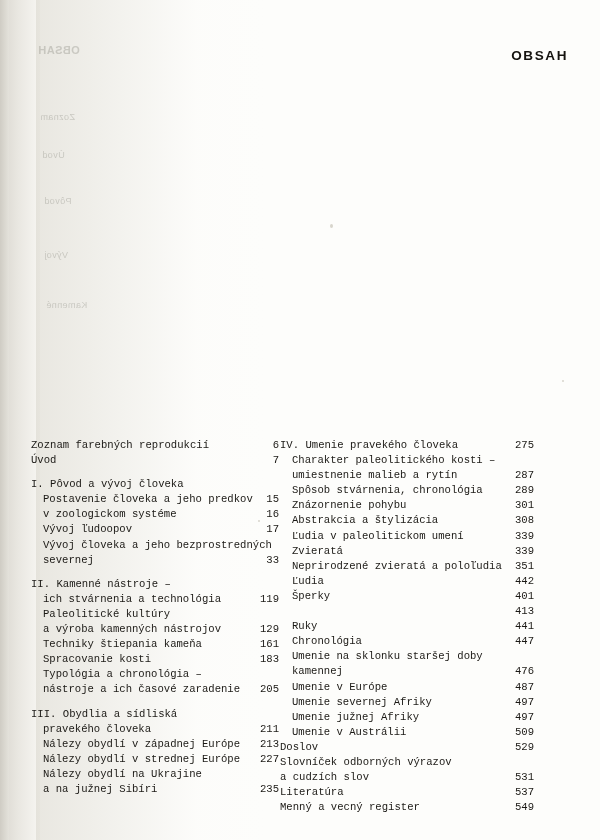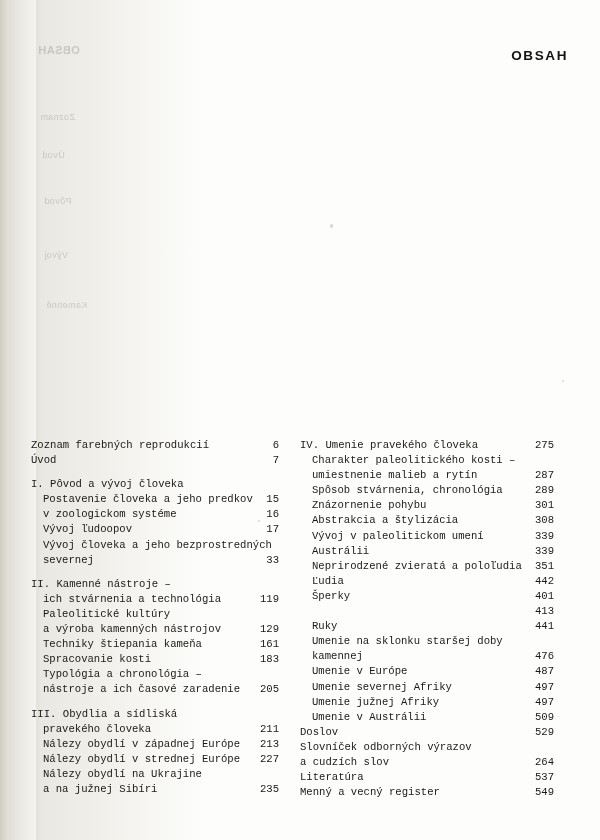--- a/index.html
+++ b/index.html
@@ -66,21 +66,21 @@
     letter-spacing: 1.6px;
     color: #15130f;
   }
 
   
   .col {
     position: absolute;
     top: 438px;
   }
   #col-left  { left: 31px;  width: 248px; }
-  #col-right { left: 300px; width: 272px; }
+  #col-right { left: 280px; width: 272px; }
 
   .row {
     position: relative;
     display: block;
     min-height: 15.1px;
     font-size: 10.6px;
     color: #1b1915;
     line-height: 15.1px;
     white-space: nowrap;
     font-family: Liberation Mono, monospace;
@@ -151,33 +151,34 @@
       <div class="row indent-1"><span class="txt">Nálezy obydlí na Ukrajine</span></div>
       <div class="row indent-1"><span class="txt">a na južnej Sibíri</span><span class="pg">235</span></div>
     </div>
   <div class="col blur" id="col-right">
       <div class="row indent-0"><span class="txt">IV.  Umenie pravekého človeka</span><span class="pg">275</span></div>
       <div class="row indent-1"><span class="txt">Charakter paleolitického kosti –</span></div>
       <div class="row indent-1"><span class="txt">umiestnenie malieb a rytín</span><span class="pg">287</span></div>
       <div class="row indent-1"><span class="txt">Spôsob stvárnenia, chronológia</span><span class="pg">289</span></div>
       <div class="row indent-1"><span class="txt">Znázornenie pohybu</span><span class="pg">301</span></div>
       <div class="row indent-1"><span class="txt">Abstrakcia a štylizácia</span><span class="pg">308</span></div>
-      <div class="row indent-1"><span class="txt">Vývoj v paleolitickom umení</span><span class="pg">339</span></div>
-      <div class="row indent-1"><span class="txt">Austrálii</span><span class="pg">339</span></div>
+      <div class="row indent-1"><span class="txt">Ľudia v paleolitickom umení</span><span class="pg">339</span></div>
+      <div class="row indent-1"><span class="txt">Zvieratá</span><span class="pg">339</span></div>
       <div class="row indent-1"><span class="txt">Neprirodzené zvieratá a poloľudia</span><span class="pg">351</span></div>
       <div class="row indent-1"><span class="txt">Ľudia</span><span class="pg">442</span></div>
       <div class="row indent-1"><span class="txt">Šperky</span><span class="pg">401</span></div>
       <div class="row indent-1"><span class="pg">413</span></div>
       <div class="row indent-1"><span class="txt">Ruky</span><span class="pg">441</span></div>
+      <div class="row indent-1"><span class="txt">Chronológia</span><span class="pg">447</span></div>
       <div class="row indent-1"><span class="txt">Umenie na sklonku staršej doby</span></div>
       <div class="row indent-1"><span class="txt">kamennej</span><span class="pg">476</span></div>
       <div class="row indent-1"><span class="txt">Umenie v Európe</span><span class="pg">487</span></div>
       <div class="row indent-1"><span class="txt">Umenie severnej Afriky</span><span class="pg">497</span></div>
       <div class="row indent-1"><span class="txt">Umenie južnej Afriky</span><span class="pg">497</span></div>
       <div class="row indent-1"><span class="txt">Umenie v Austrálii</span><span class="pg">509</span></div>
       <div class="row indent-0"><span class="txt">Doslov</span><span class="pg">529</span></div>
       <div class="row indent-0"><span class="txt">Slovníček odborných výrazov</span></div>
-      <div class="row indent-0"><span class="txt">a cudzích slov</span><span class="pg">264</span></div>
+      <div class="row indent-0"><span class="txt">a cudzích slov</span><span class="pg">531</span></div>
       <div class="row indent-0"><span class="txt">Literatúra</span><span class="pg">537</span></div>
       <div class="row indent-0"><span class="txt">Menný a vecný register</span><span class="pg">549</span></div>
     </div>
 
 </div>
 
 </body></html>

